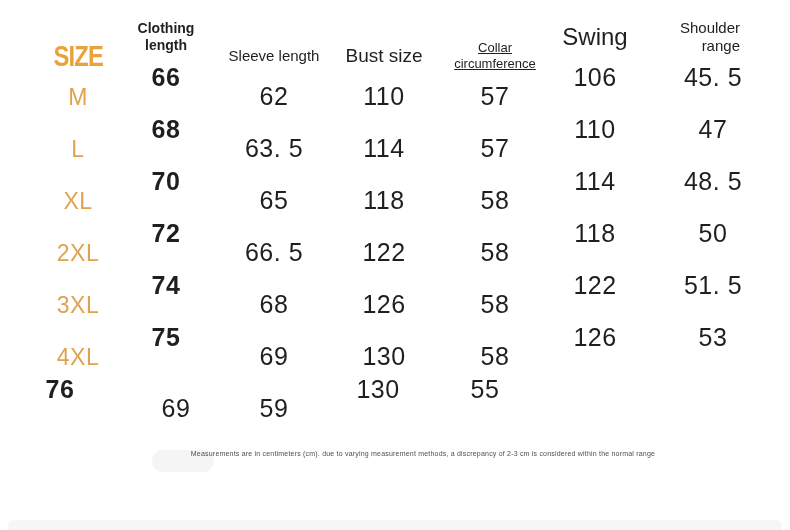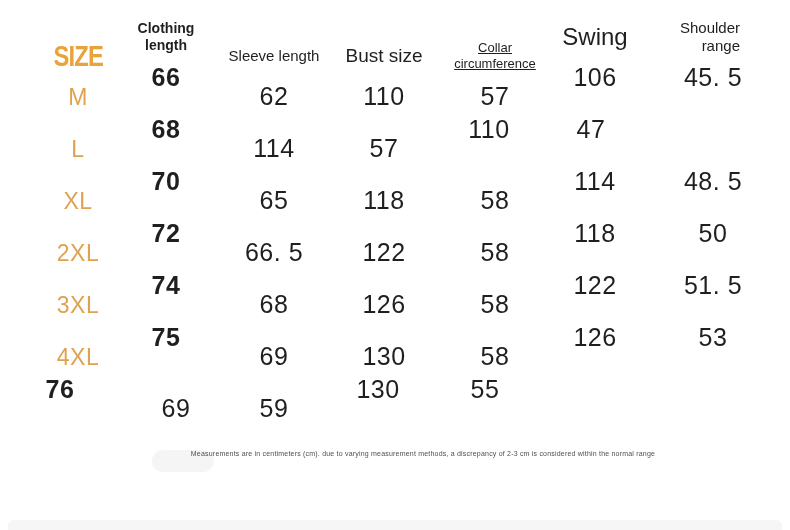--- a/index.html
+++ b/index.html
@@ -78,20 +78,21 @@
           <div class="cell c1 val-cell">66</div>
           <div class="cell c2 val-cell">62</div>
           <div class="cell c3 val-cell">110</div>
           <div class="cell c4 val-cell">57</div>
           <div class="cell c5 val-cell">106</div>
           <div class="cell c6 val-cell">45. 5</div>
         </div>
         <div class="trow">
           <div class="cell c0 size-cell">L</div>
           <div class="cell c1 val-cell">68</div>
+          <div class="cell c2 val-cell">63. 5</div>
           <div class="cell c3 val-cell">114</div>
           <div class="cell c4 val-cell">57</div>
           <div class="cell c5 val-cell">110</div>
           <div class="cell c6 val-cell">47</div>
         </div>
         <div class="trow">
           <div class="cell c0 size-cell">XL</div>
           <div class="cell c1 val-cell">70</div>
           <div class="cell c2 val-cell">65</div>
           <div class="cell c3 val-cell">118</div>

